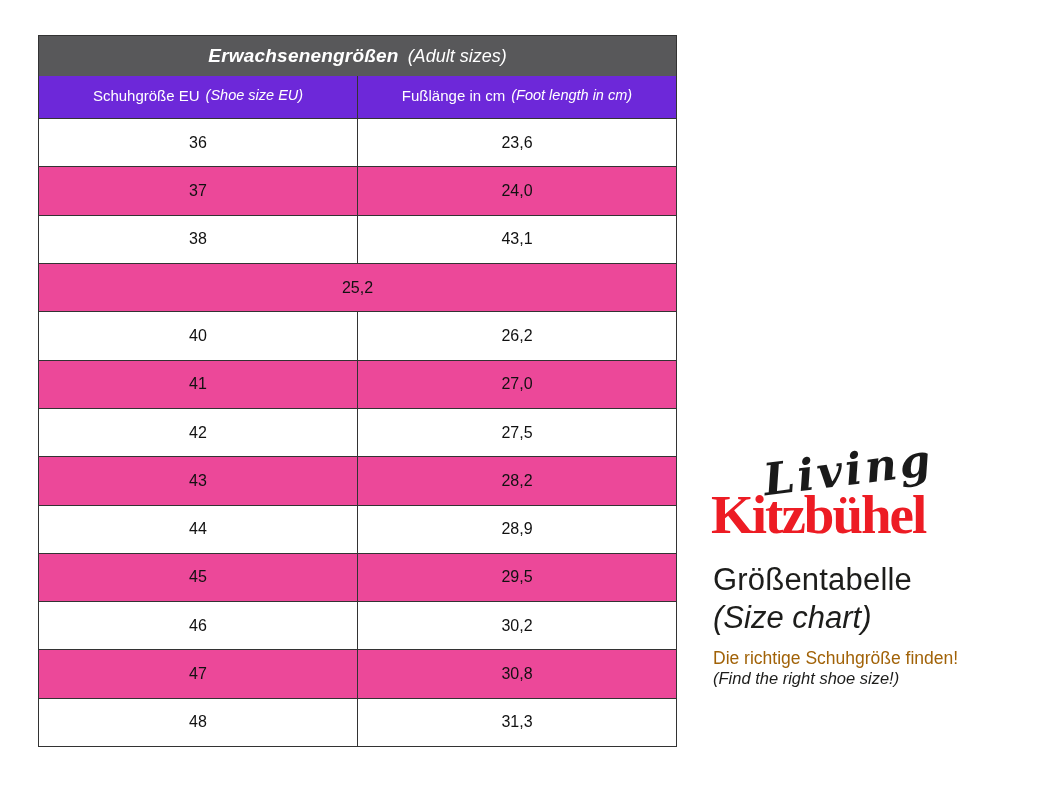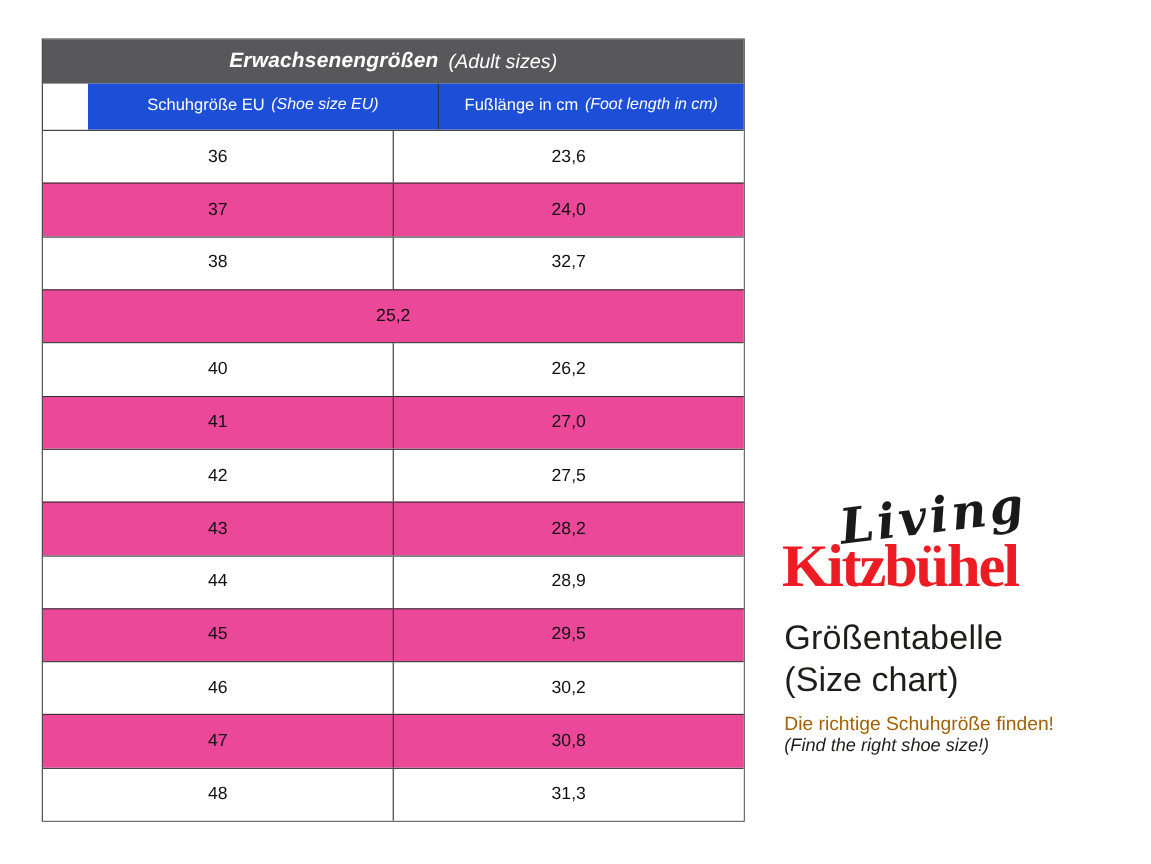--- a/index.html
+++ b/index.html
@@ -35,25 +35,24 @@
     align-items: center;
     justify-content: center;
     gap: 9px;
   }
   .t-title-main { font-weight: bold; font-size: 19px; letter-spacing: 0.2px; font-style: italic; }
   .t-title-note { font-style: italic; font-size: 18px; }
 
   .t-subheader {
     height: 42px;
     flex: 0 0 42px;
-    background: #1d4ed8;
+    background: #6d28d9;
     color: #ffffff;
     display: flex;
     font-size: 15px;
-    margin-left: 41px;
   }
   .t-subheader .t-cell { padding-bottom: 4px; }
   .t-subheader .note { font-style: italic; margin-left: 6px; font-size: 14.5px; }
 
   .t-body {
     flex: 1 1 auto;
     display: flex;
     flex-direction: column;
     text-align: center;
   }
@@ -114,20 +113,21 @@
     top: 562px;
     font-size: 31px;
     color: #1d1d1b;
     letter-spacing: 0.2px;
   }
   .caption-heading-note {
     position: absolute;
     left: 713px;
     top: 600px;
     font-size: 31px;
+    font-style: italic;
     color: #1d1d1b;
     text-align: center;
   }
   .caption-line1 {
     position: absolute;
     left: 713px;
     top: 648px;
     font-size: 17.5px;
     color: #a16207;
   }
@@ -168,21 +168,21 @@
     <div class="t-cell right">23,6</div>
   </div>
 
   <div class="t-row alt">
     <div class="t-cell left">37</div>
     <div class="t-cell right">24,0</div>
   </div>
 
   <div class="t-row">
     <div class="t-cell left">38</div>
-    <div class="t-cell right">32,7</div>
+    <div class="t-cell right">43,1</div>
   </div>
 
   <div class="t-row alt">
     <div class="t-cell right">25,2</div>
   </div>
 
   <div class="t-row">
     <div class="t-cell left">40</div>
     <div class="t-cell right">26,2</div>
   </div>

